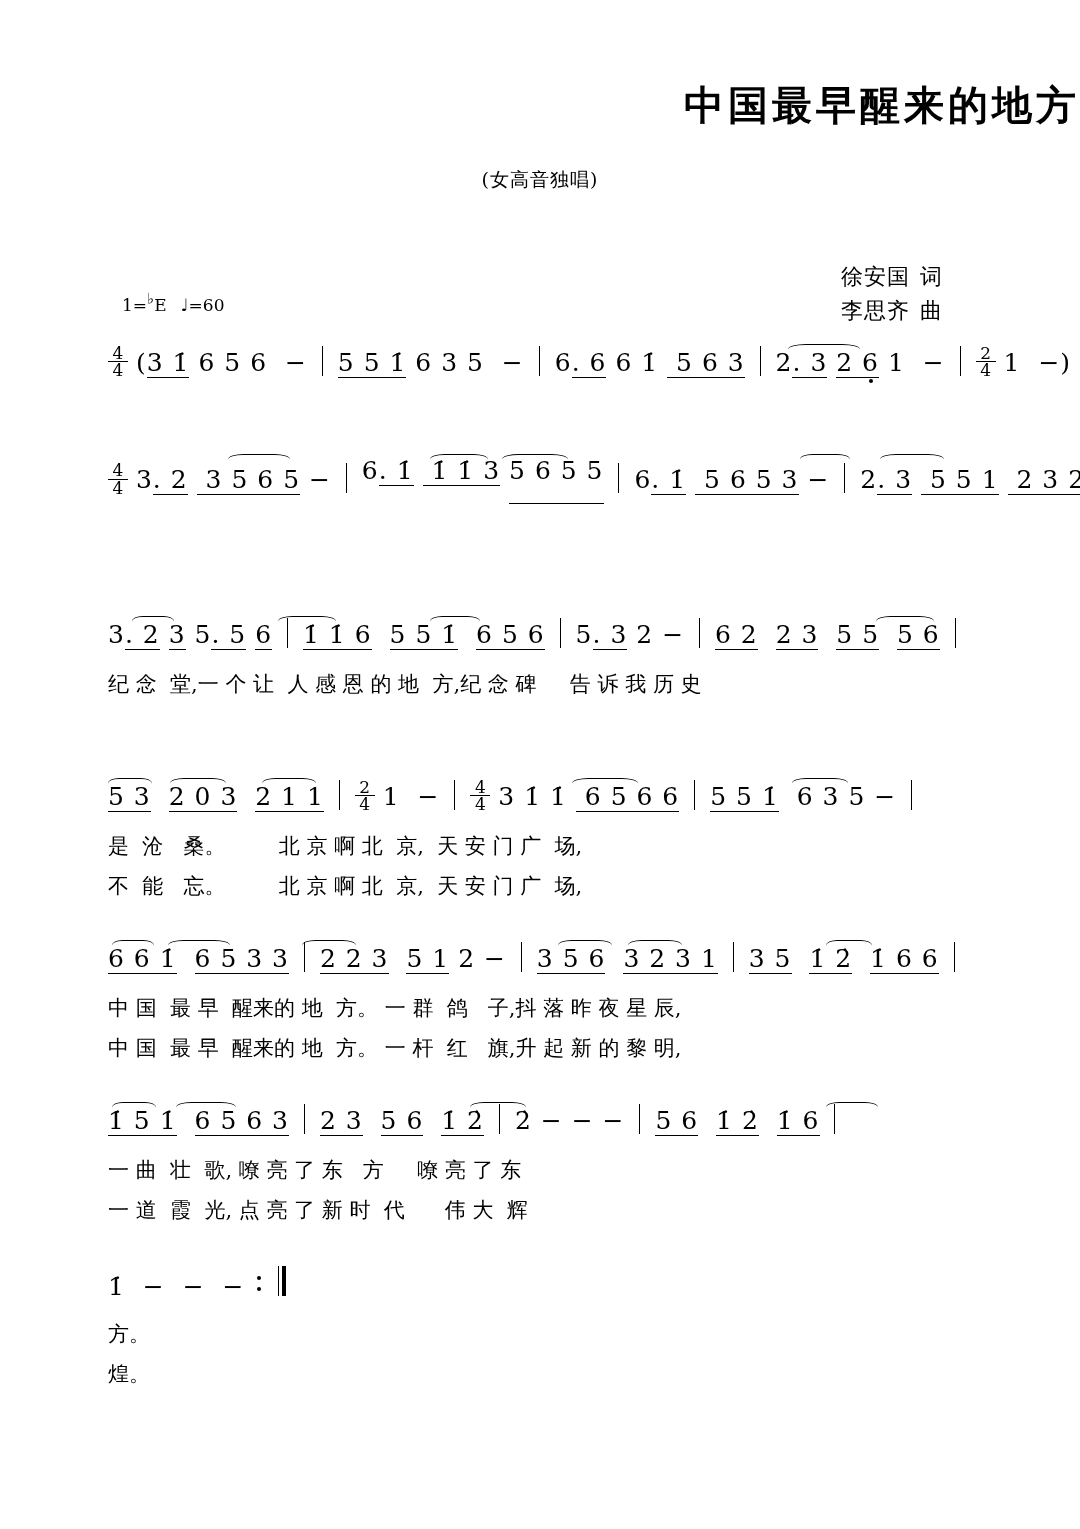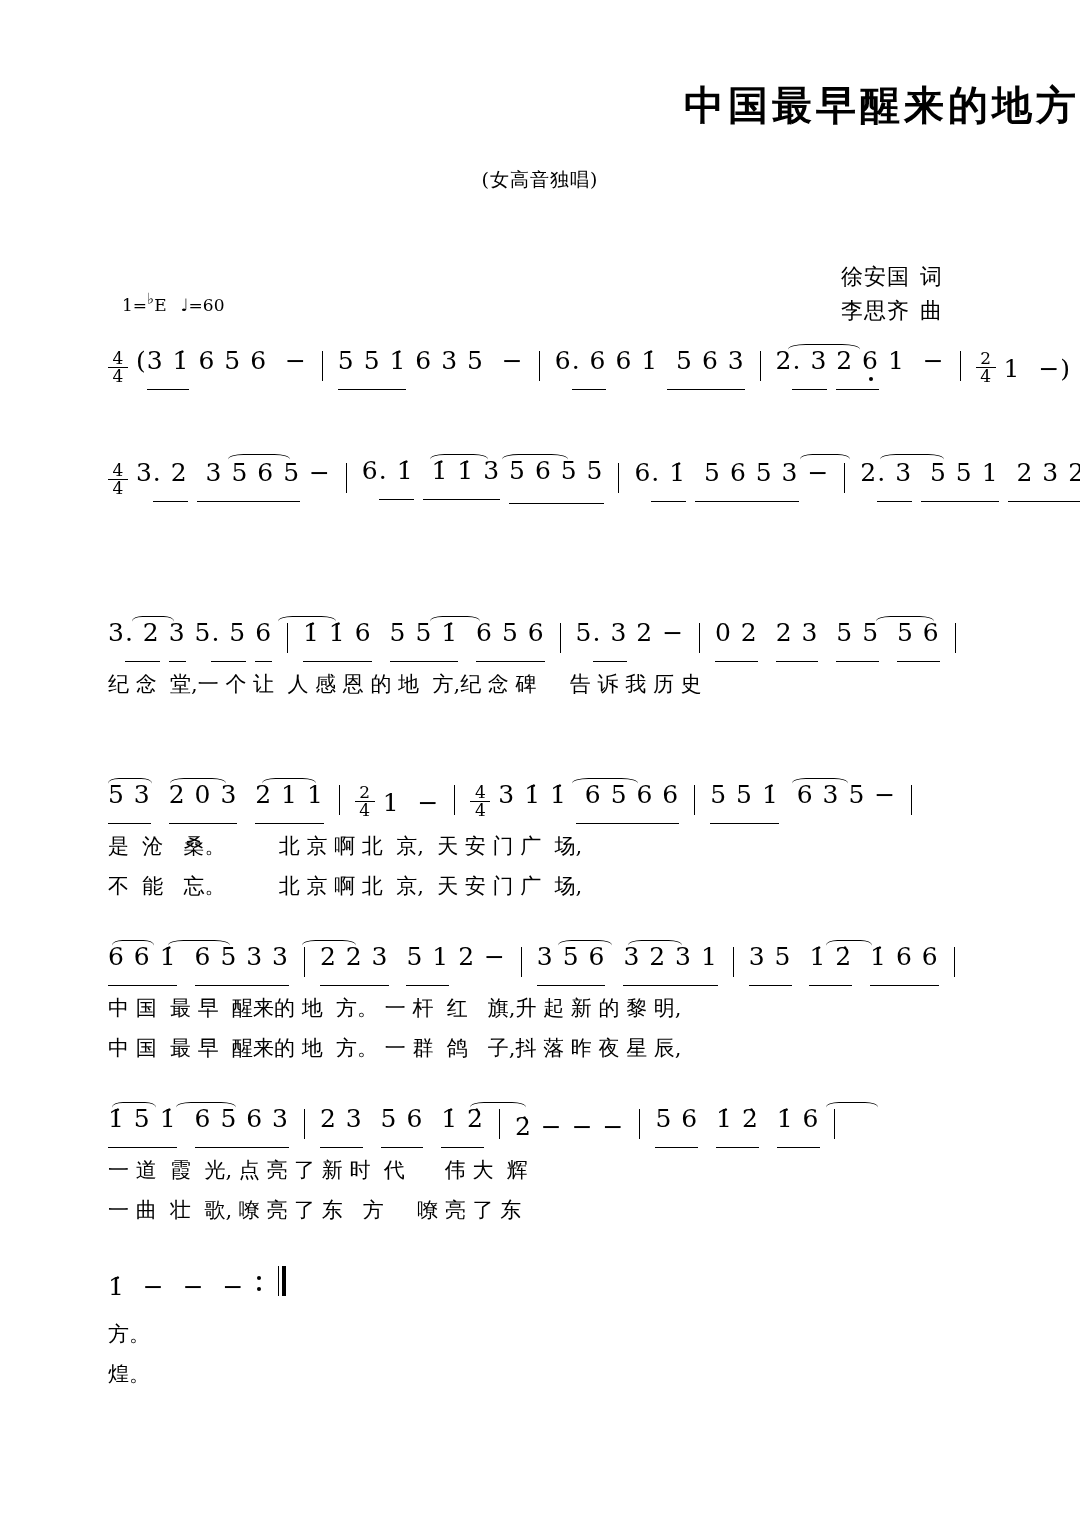--- a/index.html
+++ b/index.html
@@ -137,21 +137,21 @@
   .repeat-dots b {
     display: block;
     width: 4px; height: 4px; border-radius: 50%;
     background: #000;
     position: absolute; left: 1px;
   }
   .repeat-dots b.a { top: 7px; }
   .repeat-dots b.b { top: 18px; }
 
   
-  .u1 { border-bottom: 1.6px solid #000; padding-bottom: 16px; display:inline-block; line-height: 1.0;}
+  .u1 { border-bottom: 1.6px solid #000; padding-bottom: 2px; display:inline-block; line-height: 1.0;}
   .u2wrap { display:inline-block; border-bottom: 1.6px solid #000; padding-bottom:18px;}
   .dotunder { position: relative; display: inline-block; }
   .dotunder::after {
     content: "";
     position: absolute;
     left: 50%; bottom: -8px;
     transform: translateX(-50%);
     width: 4px; height: 4px;
     border-radius: 50%;
     background: #000;
@@ -223,21 +223,21 @@
   </div>
 
   <div class="system" style="top:540px;">
     <div class="notes-line">
       <span class="seg">3<span class="u1">. 2</span> <span class="u1">3</span> 5<span class="u1">. 5</span> <span class="u1">6</span></span>
       <span class="barline"></span>
       <span class="seg"><span class="u1">1̇ 1̇ 6</span>  <span class="u1">5 5 1̇</span>  <span class="u1">6 5 6</span></span>
       <span class="barline"></span>
       <span class="seg">5<span class="u1">. 3</span> 2 −</span>
       <span class="barline"></span>
-      <span class="seg"><span class="u1">0 2</span>  <span class="u1">2 3</span>  <span class="u1">5 5</span>  <span class="u1">5 6</span></span>
+      <span class="seg"><span class="u1">6 2</span>  <span class="u1">2 3</span>  <span class="u1">5 5</span>  <span class="u1">5 6</span></span>
       <span class="barline"></span>
       <span class="slur" style="left:132px; top:-2px; width:42px;"></span>
       <span class="slur" style="left:278px; top:-2px; width:58px;"></span>
       <span class="slur" style="left:430px; top:-2px; width:50px;"></span>
       <span class="slur" style="left:876px; top:-2px; width:58px;"></span>
     </div>
     <div class="lyr">纪 念  堂,一 个 让  人 感 恩 的 地  方,纪 念 碑     告 诉 我 历 史</div>
   </div>
 
   <div class="system" style="top:702px;">
@@ -272,41 +272,41 @@
       <span class="barline"></span>
       <span class="seg"><span class="u1">3 5</span>  <span class="u1">1̇ 2̇</span>  <span class="u1">1̇ 6 6</span></span>
       <span class="barline"></span>
       <span class="slur" style="left:112px; top:-2px; width:42px;"></span>
       <span class="slur" style="left:168px; top:-2px; width:62px;"></span>
       <span class="slur" style="left:302px; top:-2px; width:54px;"></span>
       <span class="slur" style="left:558px; top:-2px; width:54px;"></span>
       <span class="slur" style="left:628px; top:-2px; width:54px;"></span>
       <span class="slur" style="left:826px; top:-2px; width:46px;"></span>
     </div>
+    <div class="lyr">中 国  最 早  醒来的 地  方。 一 群  鸽   子,抖 落 昨 夜 星 辰,</div>
     <div class="lyr">中 国  最 早  醒来的 地  方。 一 杆  红   旗,升 起 新 的 黎 明,</div>
-    <div class="lyr">中 国  最 早  醒来的 地  方。 一 群  鸽   子,抖 落 昨 夜 星 辰,</div>
   </div>
 
   <div class="system" style="top:1026px;">
     <div class="notes-line">
       <span class="seg"><span class="u1">1̇ 5 1̇</span>  <span class="u1">6 5 6 3</span></span>
       <span class="barline"></span>
       <span class="seg"><span class="u1">2 3</span>  <span class="u1">5 6</span>  <span class="u1">1̇ 2̇</span></span>
       <span class="barline"></span>
       <span class="seg">2̇ − − −</span>
       <span class="barline"></span>
       <span class="seg"><span class="u1">5 6</span>  <span class="u1">1̇ 2̇</span>  <span class="u1">1̇ 6</span></span>
       <span class="barline"></span>
       <span class="slur" style="left:112px; top:-2px; width:44px;"></span>
       <span class="slur" style="left:176px; top:-2px; width:60px;"></span>
       <span class="slur" style="left:470px; top:-2px; width:56px;"></span>
       <span class="slur" style="left:826px; top:-2px; width:52px;"></span>
     </div>
+    <div class="lyr">一 曲  壮  歌, 嘹 亮 了 东   方     嘹 亮 了 东</div>
     <div class="lyr">一 道  霞  光, 点 亮 了 新 时  代      伟 大  辉</div>
-    <div class="lyr">一 曲  壮  歌, 嘹 亮 了 东   方     嘹 亮 了 东</div>
   </div>
 
   <div class="system" style="top:1190px;">
     <div class="notes-line">
       <span class="seg">1̇  −  −  −</span>
       <span class="repeat-dots"><b class="a"></b><b class="b"></b></span>
       <span class="endline"><span class="thin"></span><span class="thick"></span></span>
     </div>
     <div class="lyr">方。</div>
     <div class="lyr">煌。</div>

